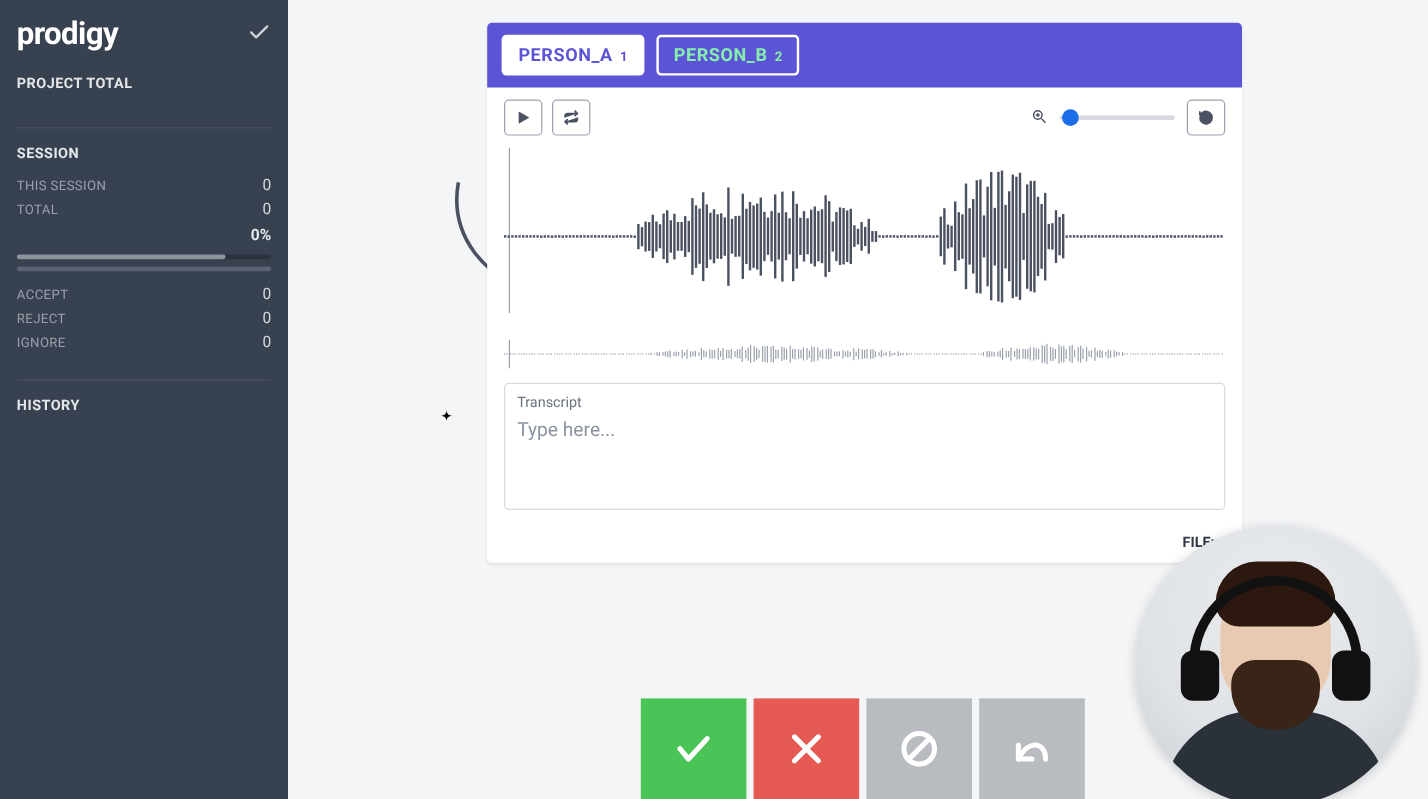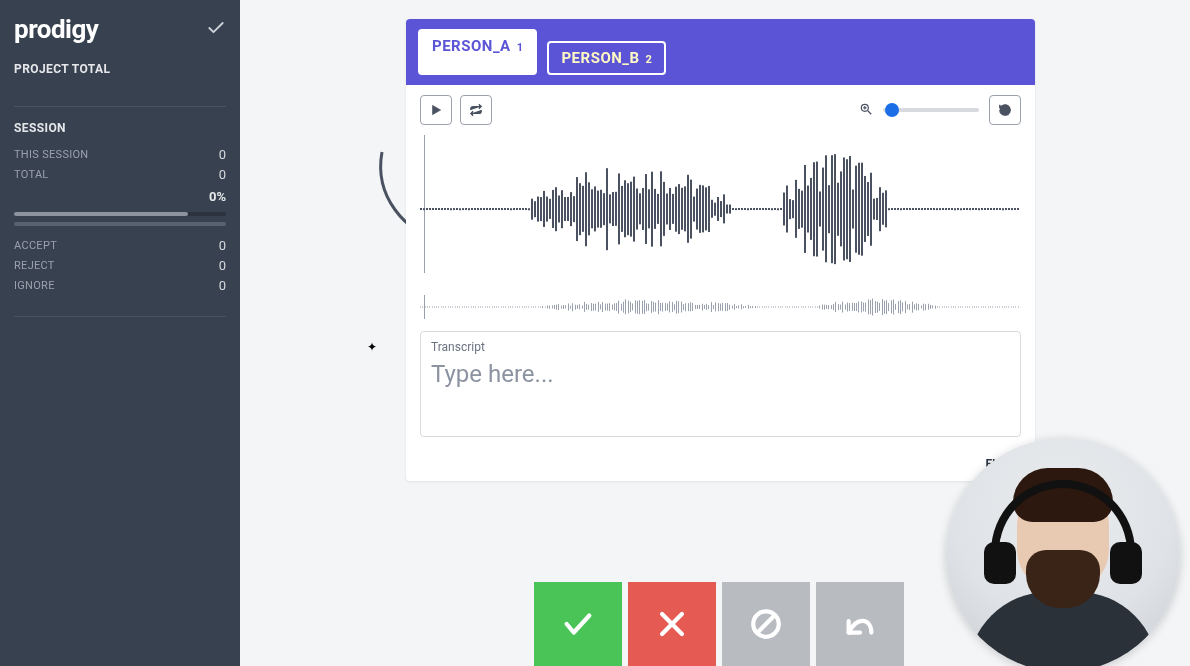--- a/index.html
+++ b/index.html
@@ -28,42 +28,42 @@
   
   .main { flex: 1; position: relative; background: #f4f5f7; height: 100%; }
   .card { position: absolute; left: 406px; top: 19px; width: 629px; background: #fff; border-radius: 4px; box-shadow: 0 1px 3px rgba(0,0,0,0.08); }
   
   .card { left: 166px; }
 
   .labelbar { background: #5b54d6; padding: 10px 12px; display: flex; gap: 10px; border-top-left-radius: 4px; border-top-right-radius: 4px; }
   .pill { display: inline-flex; align-items: baseline; gap: 6px; padding: 6px 12px; border-radius: 4px; font-weight: 700; font-size: 15px; letter-spacing: 0.5px; cursor: pointer; }
   .pill .num { font-size: 11px; font-weight: 700; }
   .pill-active { background: #fff; color: #5b54d6; border: 2px solid #fff; }
-  .pill-inactive { background: transparent; color: #fef9c3; border: 2px solid #fff; margin-top: 12px; }
+  .pill-inactive { background: transparent; color: #86efac; border: 2px solid #fff; }
 
   .toolbar { display: flex; align-items: center; justify-content: space-between; padding: 10px 14px 4px 14px; }
   .tb-left { display: flex; gap: 8px; }
   .iconbtn { width: 32px; height: 30px; border: 1px solid #9aa1ad; border-radius: 4px; background: #fff; display: flex; align-items: center; justify-content: center; cursor: pointer; }
   .iconbtn svg { width: 14px; height: 14px; stroke: #4a5261; fill: #4a5261; }
   .tb-right { display: flex; align-items: center; gap: 10px; }
   .zoom-icon svg { width: 14px; height: 14px; fill: #4a5261; }
   .zoom-slider { width: 96px; height: 4px; background: #d7dade; border-radius: 2px; position: relative; }
   .zoom-thumb { position: absolute; left: 2px; top: -5px; width: 14px; height: 14px; border-radius: 50%; background: #1b6ee8; cursor: grab; }
 
   .wave-wrap { height: 160px; position: relative; padding: 4px 14px 0 14px; }
   .playhead { position: absolute; left: 18px; top: 6px; bottom: 16px; width: 1px; background: #9aa1ad; }
   .waveform { position: absolute; top: 30px; left: 14px; right: 14px; height: 100px; }
   .bar { position: absolute; bottom: 50%; width: 2px; background: #4a5261; transform: translateY(50%); }
   .overview { height: 24px; margin: 6px 14px 12px 14px; position: relative; }
   .overview .playhead2 { position: absolute; left: 4px; top: 0; bottom: 0; width: 1px; background: #9aa1ad; }
   .ovbar { position: absolute; bottom: 50%; width: 1px; background: #9aa1ad; transform: translateY(50%); }
 
   .transcript-box { margin: 8px 14px 14px 14px; border: 1px solid #d7dade; border-radius: 4px; padding: 8px 10px 18px 10px; }
   .transcript-label { font-size: 12px; color: #6b7280; margin-bottom: 6px; }
-  .transcript-input { border: none; width: 100%; font-size: 24px; color: #0f172a; outline: none; font-family: inherit; resize: none; height: 54px; }
+  .transcript-input { border: none; width: 100%; font-size: 16px; color: #0f172a; outline: none; font-family: inherit; resize: none; height: 54px; }
   .transcript-input::placeholder { color: #8b93a1; }
 
   .filemeta { text-align: right; padding: 6px 14px 10px 14px; font-size: 12px; color: #4a5261; }
   .filemeta b { font-weight: 700; color: #2f3744; }
 
   
   .anno-arrow { position: absolute; left: 124px; top: 146px; width: 100px; height: 110px; pointer-events: none; }
   .anno-arrow svg { width: 100%; height: 100%; }
 
   
@@ -133,20 +133,23 @@
             <span class="v">0</span>
           </div>
         <div class="kv">
             <span class="k">IGNORE</span>
             <span class="v">0</span>
           </div>
       </div>
     </div>
     <div class="divider"></div>
 
+    <div class="side-section">
+      <div class="side-heading">HISTORY</div>
+    </div>
 
   </aside>
 
   <main class="main">
 
     <div class="anno-arrow">
       <svg viewBox="0 0 100 110">
           <path d="M18 6 C 10 50, 40 86, 80 96" fill="none" stroke="#4a5261" stroke-width="3"></path>
           <path d="M82 98 L66 86 M82 98 L70 80" fill="none" stroke="#4a5261" stroke-width="3" stroke-linecap="round"></path>
         </svg>

